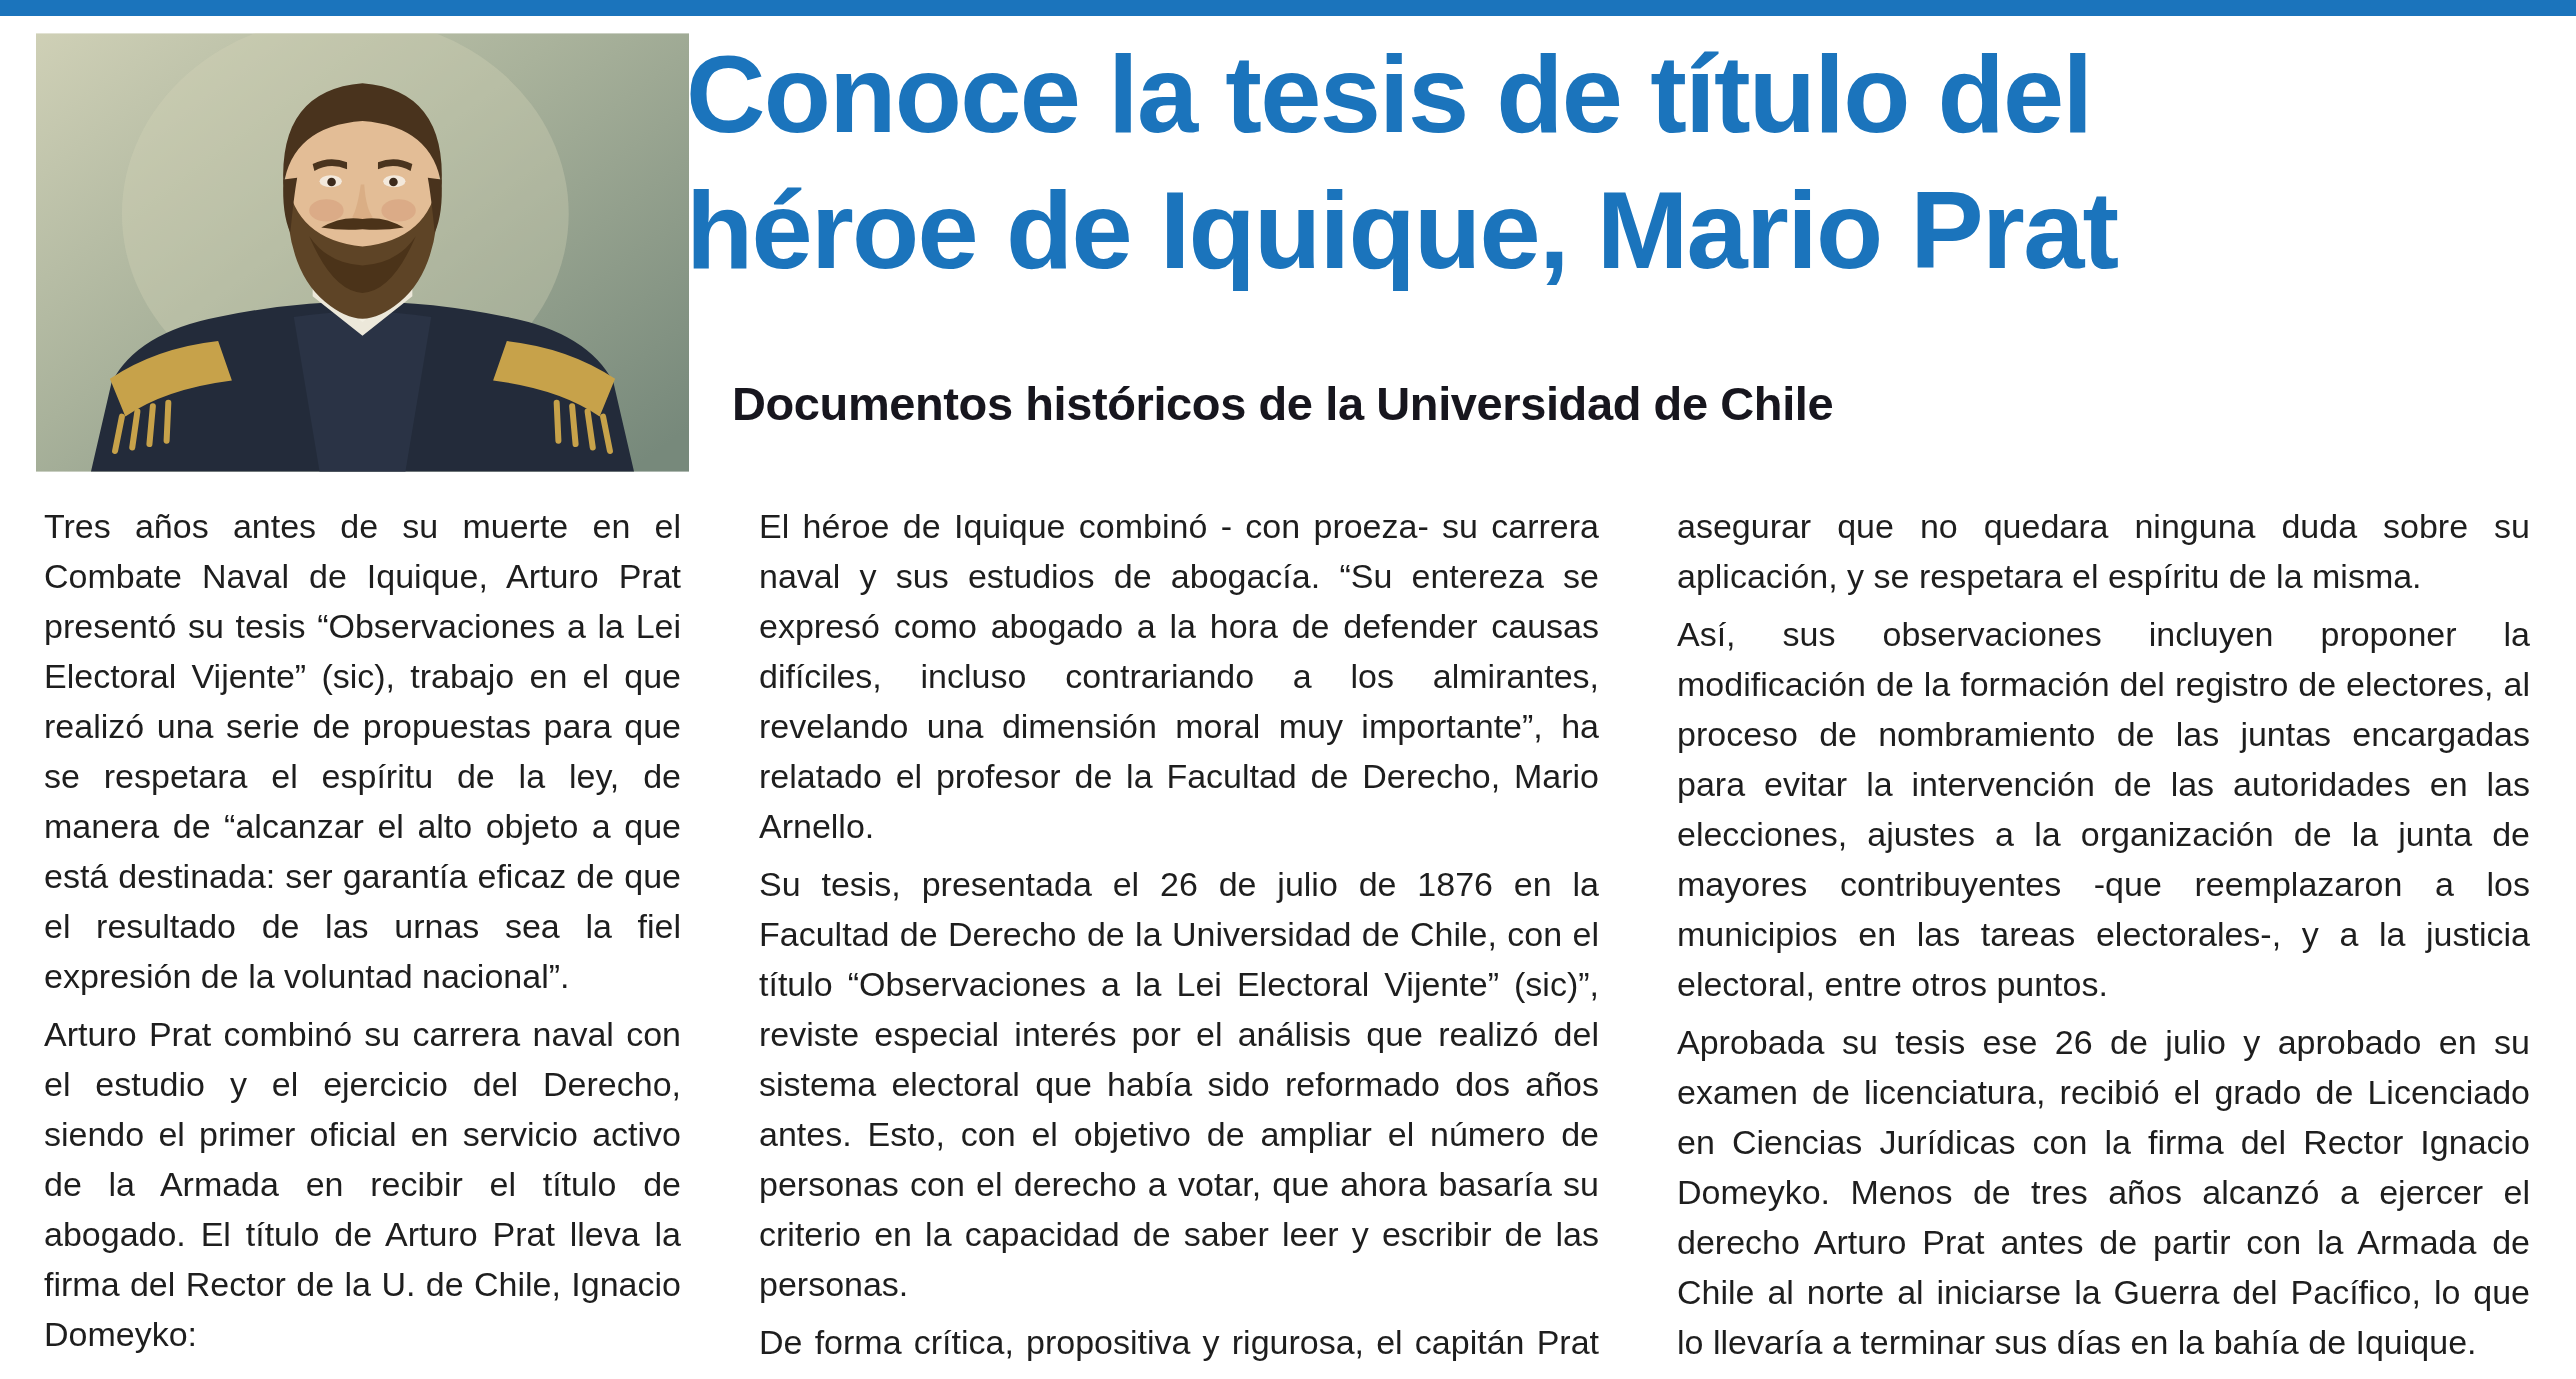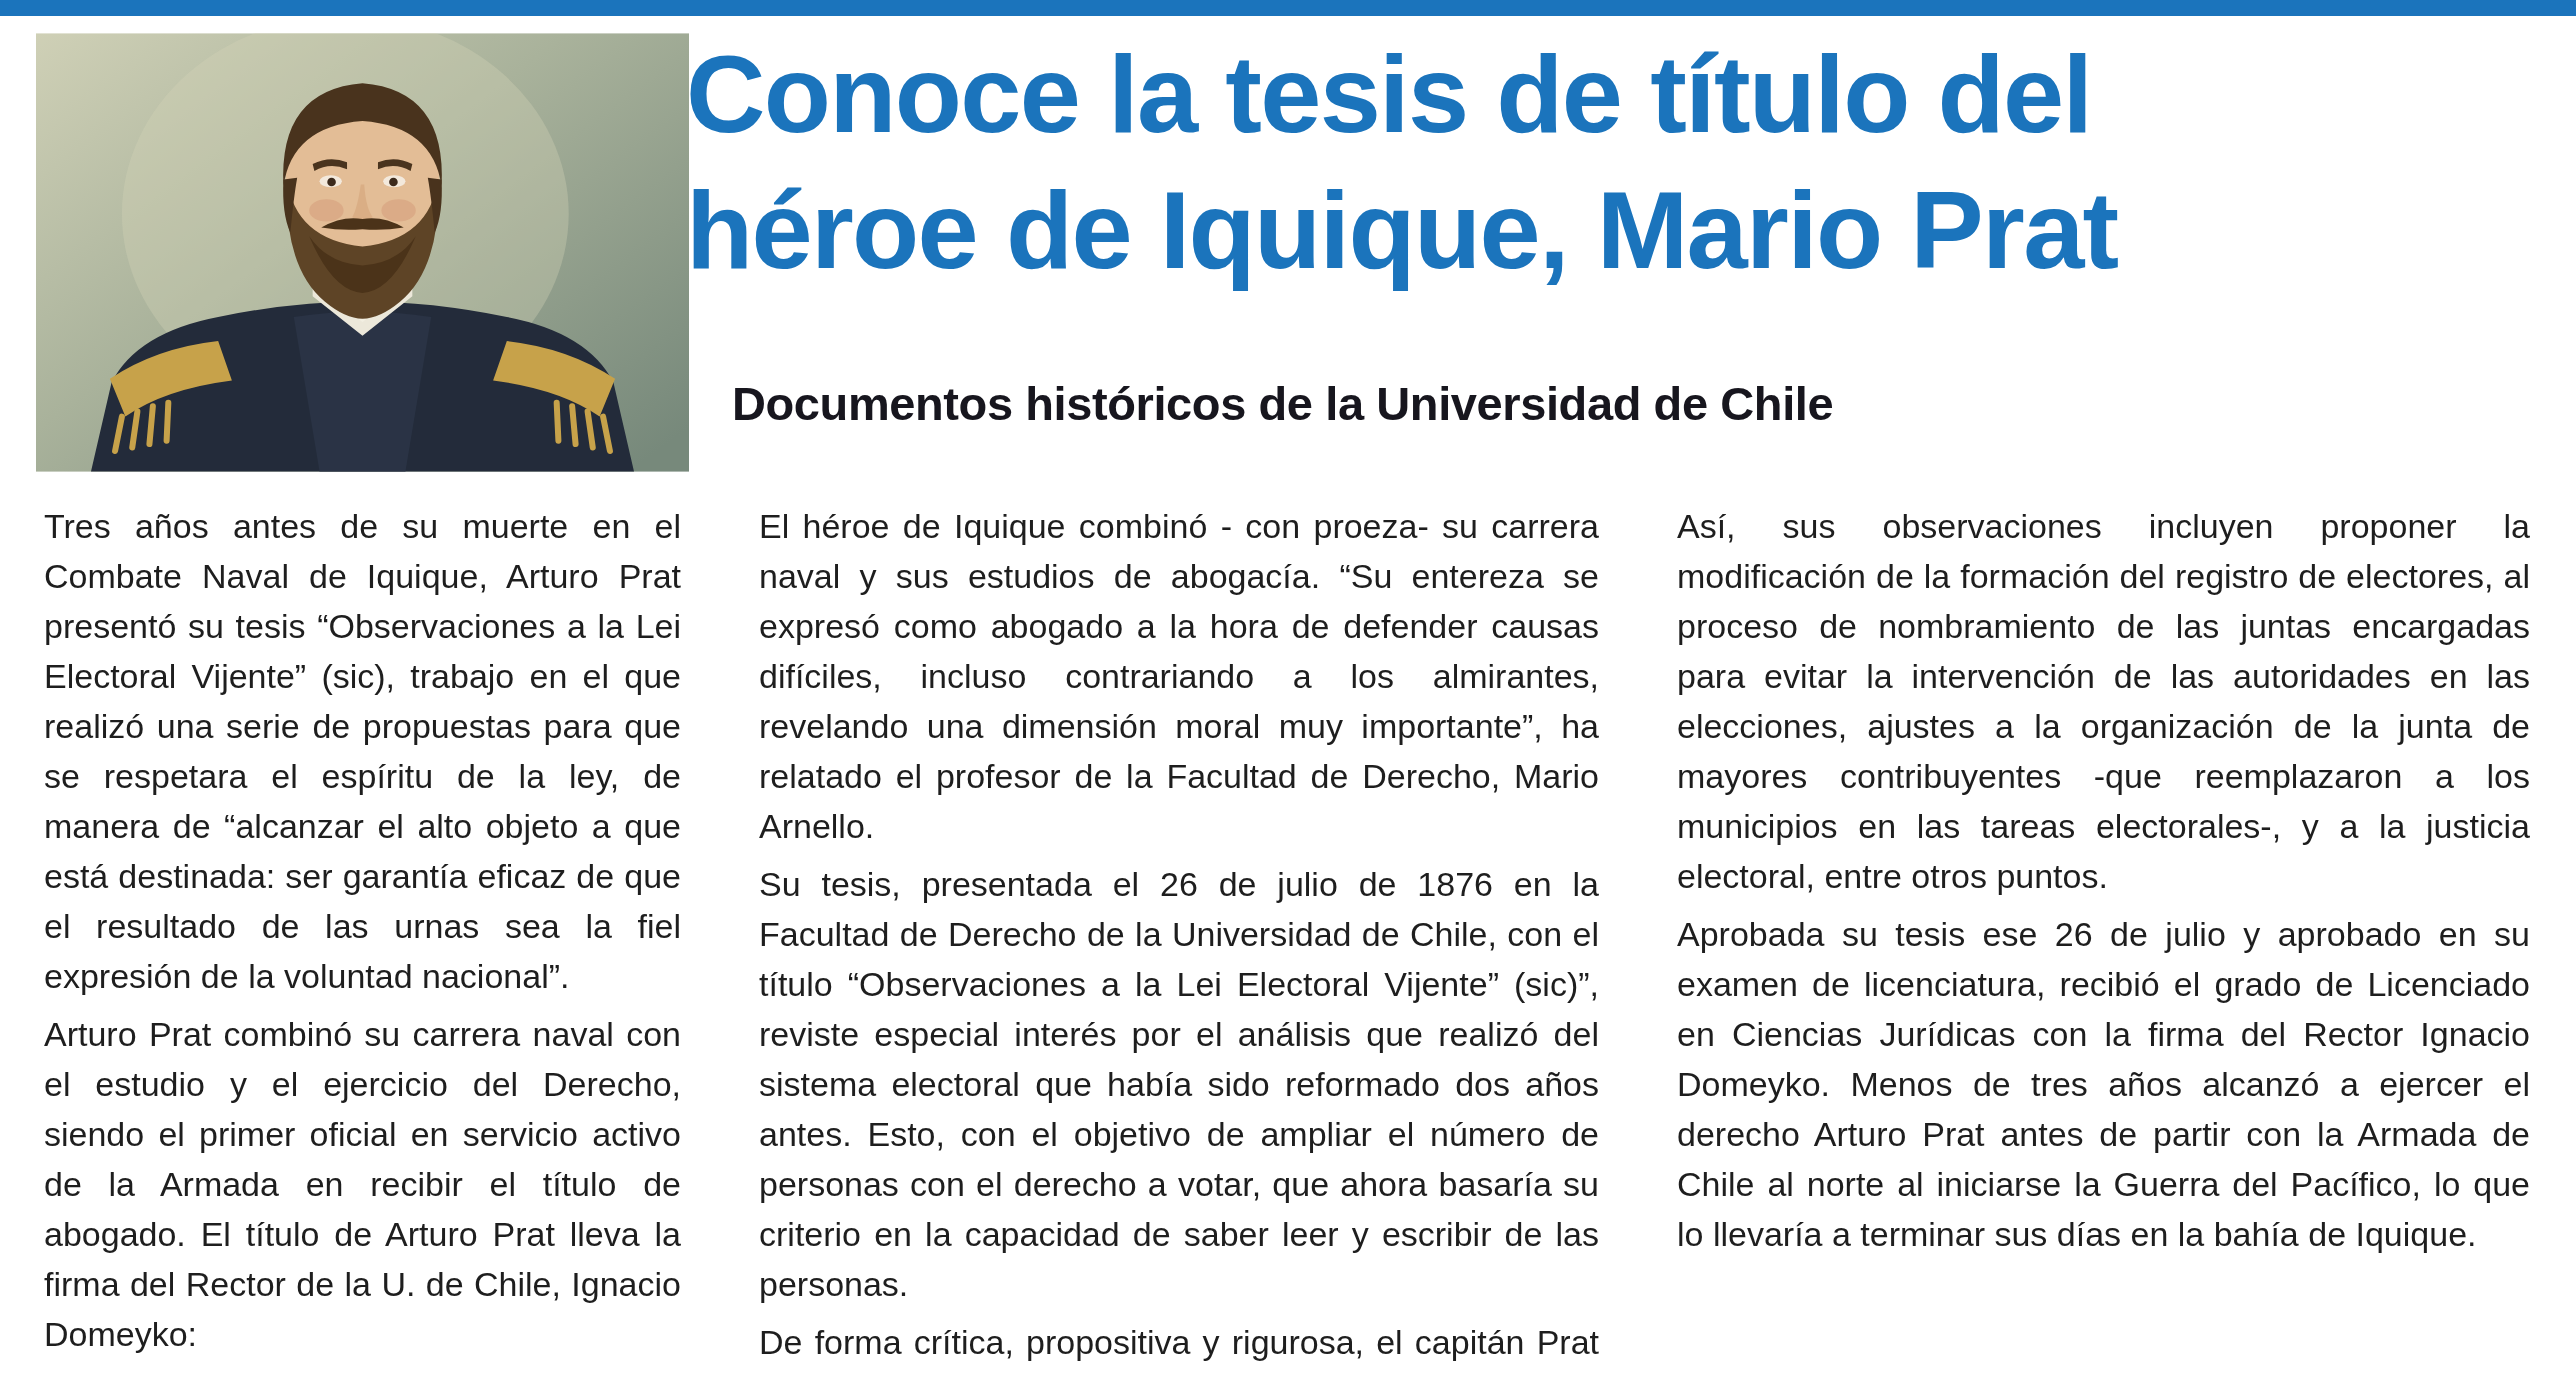--- a/index.html
+++ b/index.html
@@ -156,18 +156,19 @@
     <p>“Observaciones a la lei electoral vijente”</p>
   </div>
 
   <div class="col">
     <p>El héroe de Iquique combinó - con proeza- su carrera naval y sus estudios de abogacía. “Su entereza se expresó como abogado a la hora de defender causas difíciles, incluso contrariando a los almirantes, revelando una dimensión moral muy importante”, ha relatado el profesor de la Facultad de Derecho, Mario Arnello.</p>
     <p>Su tesis, presentada el 26 de julio de 1876 en la Facultad de Derecho de la Universidad de Chile, con el título “Observaciones a la Lei Electoral Vijente” (sic)”, reviste especial interés por el análisis que realizó del sistema electoral que había sido reformado dos años antes. Esto, con el objetivo de ampliar el número de personas con el derecho a votar, que ahora basaría su criterio en la capacidad de saber leer y escribir de las personas.</p>
     <p>De forma crítica, propositiva y rigurosa, el capitán Prat entregó a lo largo de las 35 páginas de su tesis una lectura de la ley y los vacíos que tenía, de manera de</p>
   </div>
 
   <div class="col">
+    <p>asegurar que no quedara ninguna duda sobre su aplicación, y se respetara el espíritu de la misma.</p>
     <p>Así, sus observaciones incluyen proponer la modificación de la formación del registro de electores, al proceso de nombramiento de las juntas encargadas para evitar la intervención de las autoridades en las elecciones, ajustes a la organización de la junta de mayores contribuyentes -que reemplazaron a los municipios en las tareas electorales-, y a la justicia electoral, entre otros puntos.</p>
     <p>Aprobada su tesis ese 26 de julio y aprobado en su examen de licenciatura, recibió el grado de Licenciado en Ciencias Jurídicas con la firma del Rector Ignacio Domeyko. Menos de tres años alcanzó a ejercer el derecho Arturo Prat antes de partir con la Armada de Chile al norte al iniciarse la Guerra del Pacífico, lo que lo llevaría a terminar sus días en la bahía de Iquique.</p>
   </div>
 
 </main>
 
 
 </body></html>

